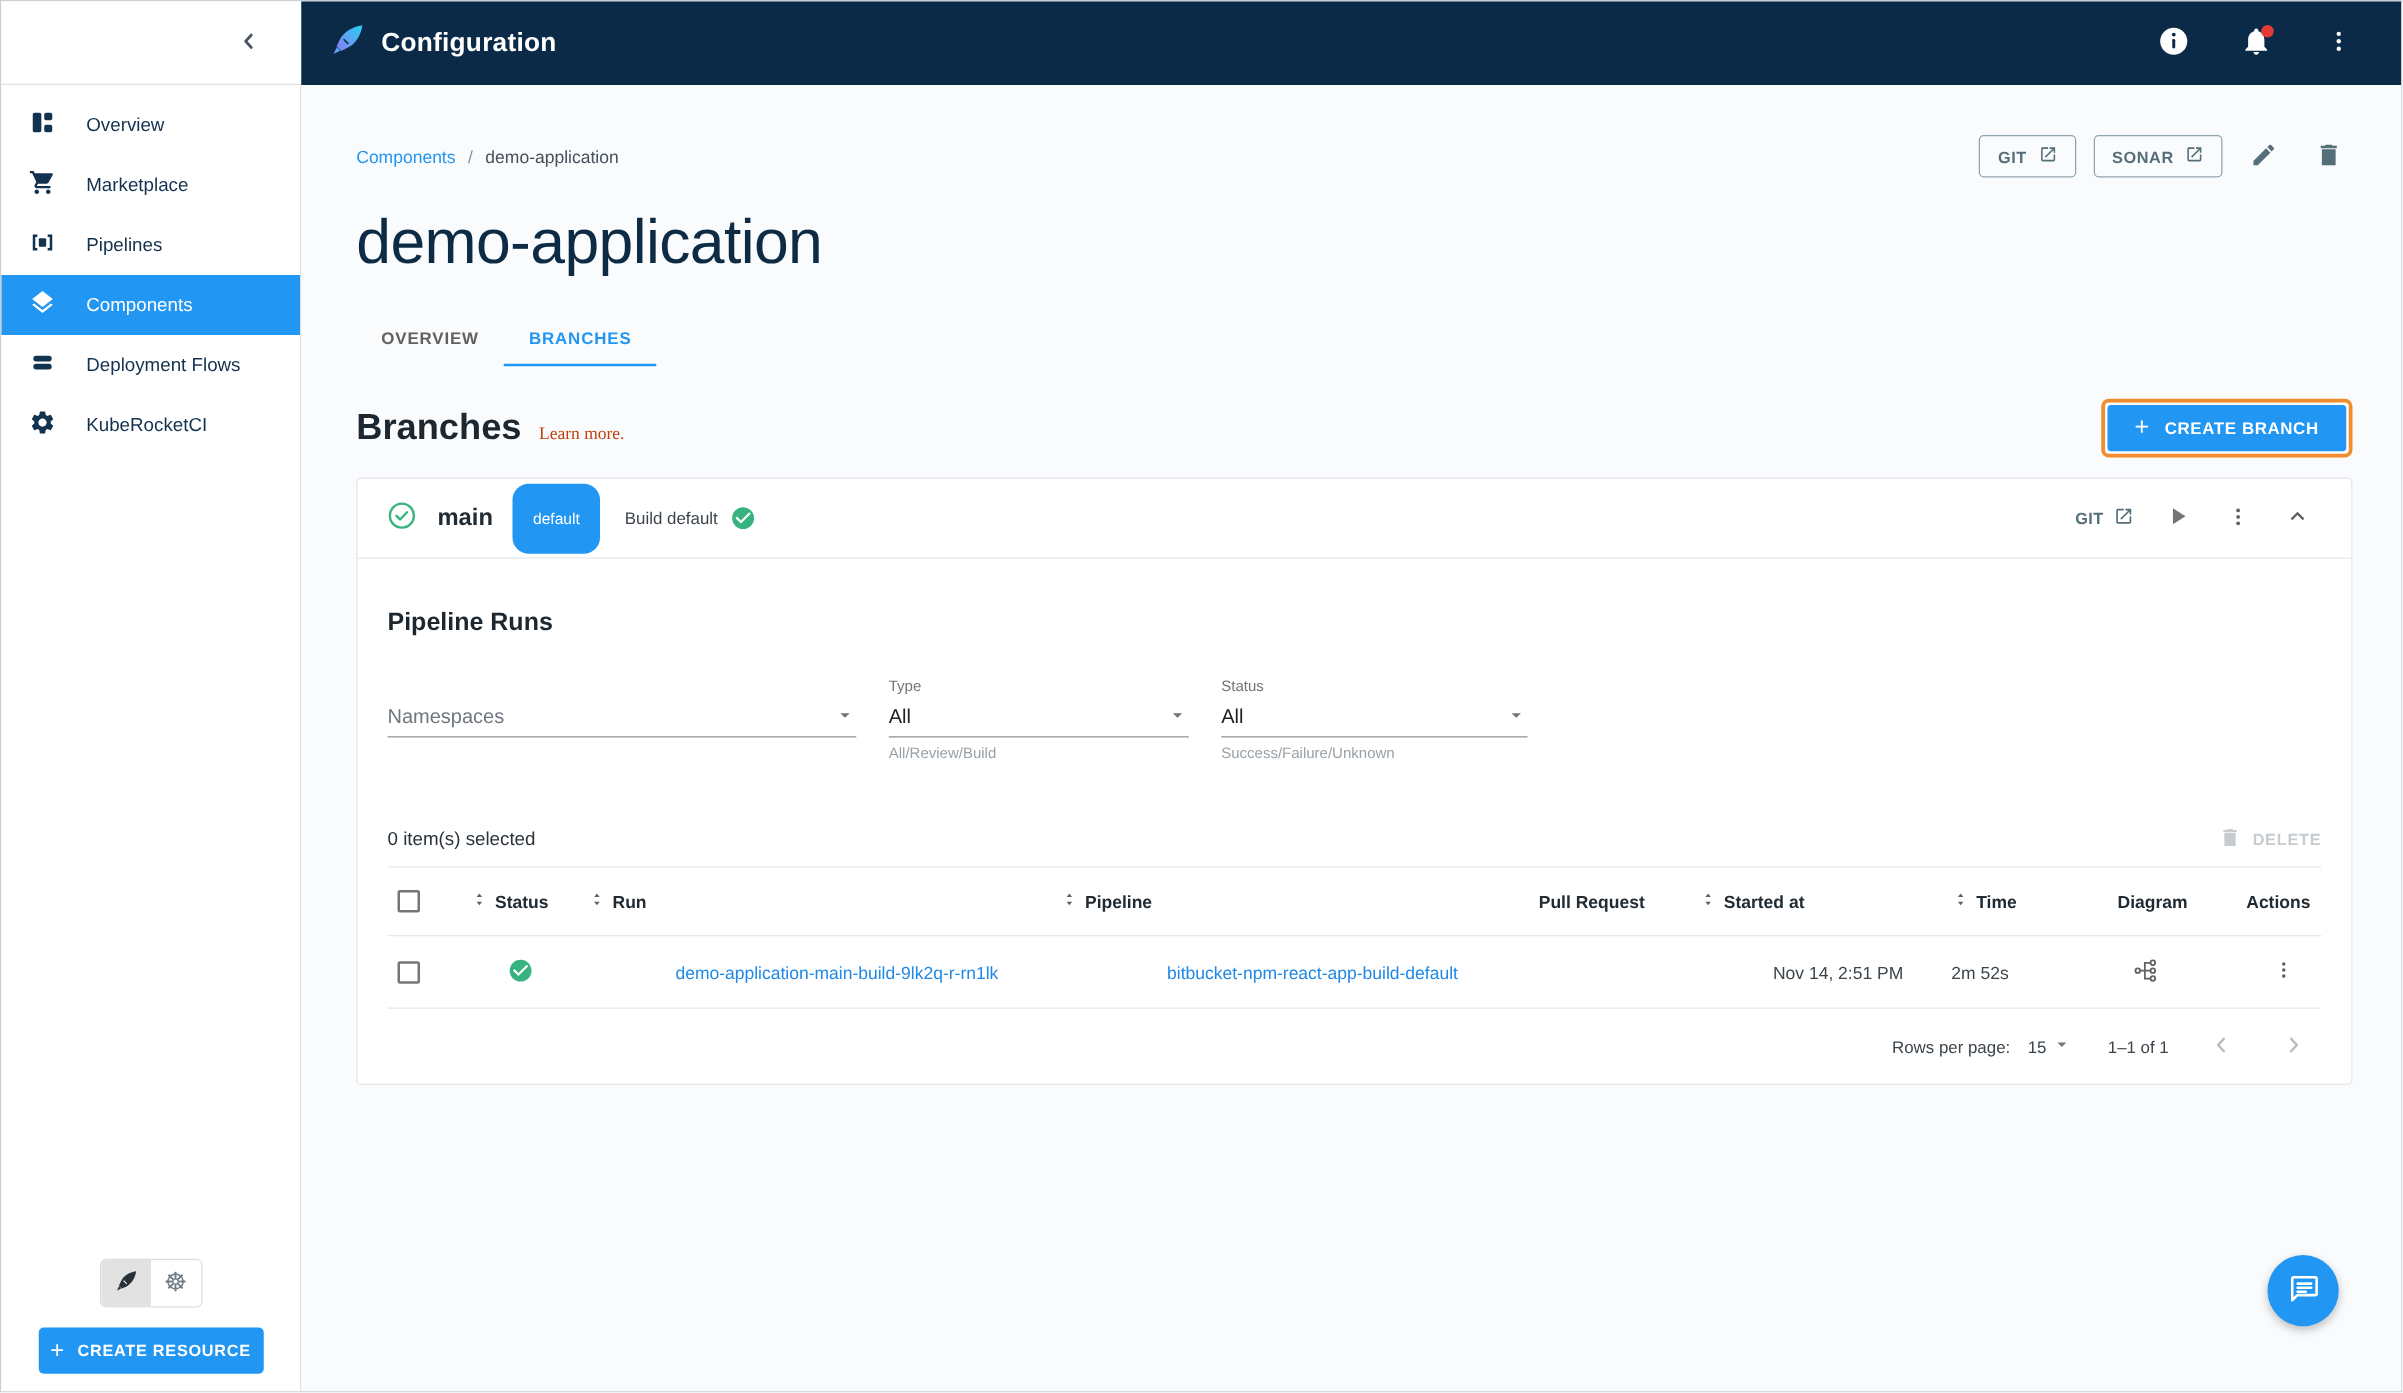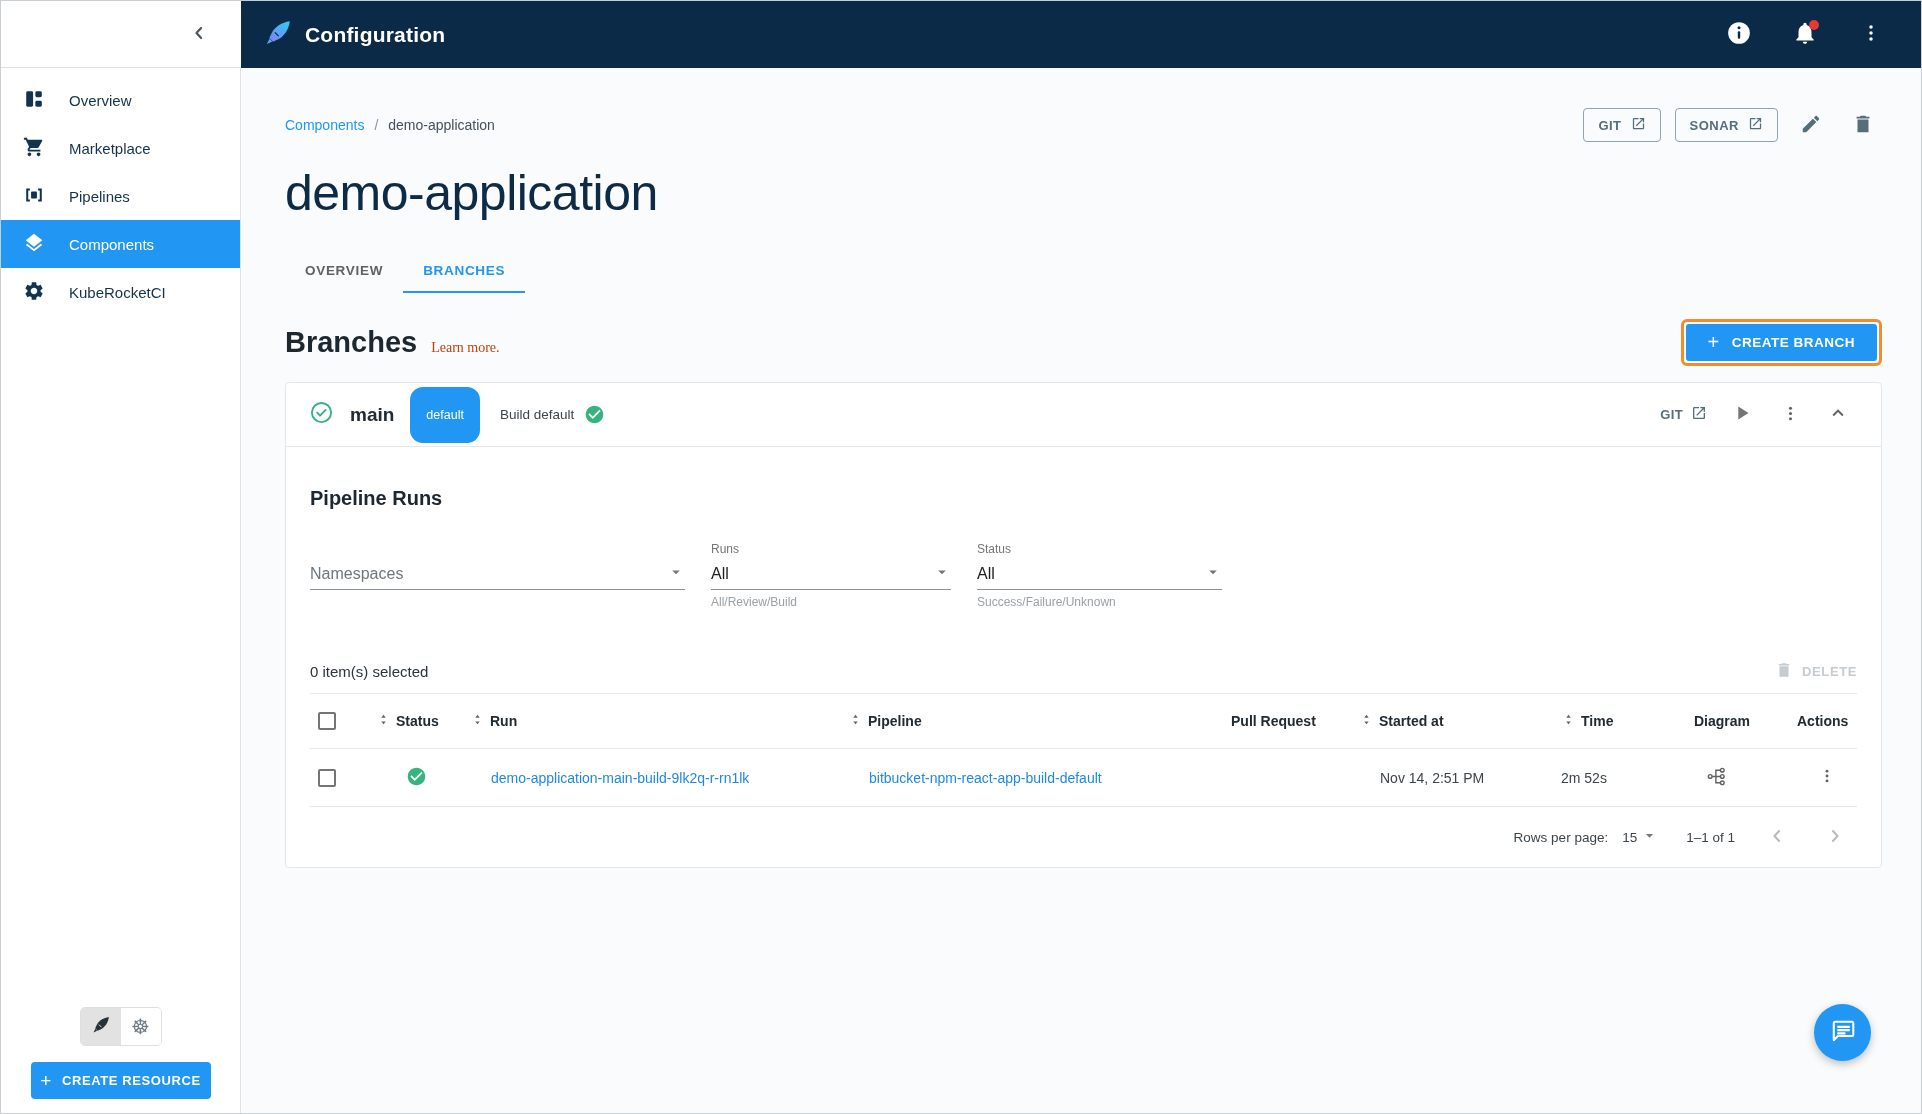--- a/index.html
+++ b/index.html
@@ -101,21 +101,21 @@
   .selection-text { font-size:15px; color:#2b333b; }
   .delete-btn { display:flex; align-items:center; gap:9px; border:none; background:transparent;
     color:#c6cbd0; font-size:13px; font-weight:700; letter-spacing:.6px; cursor:pointer; font-family:inherit; }
 
   .divider { height:1px; background:#e6e8eb; }
   .tbl-row { display:grid; grid-template-columns:66px 94px 378px 383px 128px 202px 133px 103px 1fr; align-items:center; }
   .tbl-head { height:54px; font-size:14px; font-weight:700; color:#212b33; }
   .th { display:flex; align-items:center; gap:5px; }
   .tbl-data { height:57px; font-size:14px; color:#3c444c; }
   .cb { width:18px; height:18px; border:2px solid #757575; border-radius:2px; background:#fff; cursor:pointer; margin-left:8px; }
-  .cell-pad { padding-left:21px; }
+  .cell-pad { padding-left:21px;text-align:center; }
   .status-cell { padding-left:30px; display:flex; align-items:center; }
   .run-link, .pipeline-link { color:#1e88e5; cursor:pointer; text-decoration:none; }
   .diagram-cell { padding-left:6px; } .actions-cell { display:flex; justify-content:center; }
 
   .pagination { height:60px; display:flex; align-items:center; justify-content:flex-end; gap:28px; padding-right:8px;
     font-size:13.5px; color:#3c444c; }
   .rpp { display:flex; align-items:center; gap:4px; cursor:pointer; }
   .page-chevrons { display:flex; align-items:center; gap:30px; }
 
   .fab { position:absolute; right:50px; bottom:52px; width:57px; height:57px; border-radius:50%;
@@ -213,20 +213,29 @@
         </span>
         <span>Pipelines</span>
       </div>
       <div class="nav-item active">
         <span>
           <svg width="22" height="22" viewBox="0 0 24 24" fill="#fff">
               <path d="M11.99 18.54l-7.37-5.73L3 14.07l9 7 9-7-1.63-1.27-7.38 5.74zM12 16l7.36-5.73L21 9l-9-7-9 7 1.63 1.27L12 16z"></path>
             </svg>
         </span>
         <span>Components</span>
+      </div>
+      <div class="nav-item">
+        <span>
+          <svg width="22" height="22" viewBox="0 0 24 24" fill="#12334f">
+              <rect x="4" y="6.2" width="16" height="5" rx="2.4"></rect>
+              <rect x="4" y="13" width="16" height="5" rx="2.4"></rect>
+            </svg>
+        </span>
+        <span>Deployment Flows</span>
       </div>
       <div class="nav-item">
         <span>
           <svg width="22" height="22" viewBox="0 0 24 24" fill="#12334f">
               <path d="M19.14 12.94c.04-.3.06-.61.06-.94 0-.32-.02-.64-.07-.94l2.03-1.58c.18-.14.23-.41.12-.61l-1.92-3.32c-.12-.22-.37-.29-.59-.22l-2.39.96c-.5-.38-1.03-.7-1.62-.94l-.36-2.54c-.04-.24-.24-.41-.48-.41h-3.84c-.24 0-.43.17-.47.41l-.36 2.54c-.59.24-1.13.57-1.62.94l-2.39-.96c-.22-.08-.47 0-.59.22L2.74 8.87c-.12.21-.08.47.12.61l2.03 1.58c-.05.3-.09.63-.09.94s.02.64.07.94l-2.03 1.58c-.18.14-.23.41-.12.61l1.92 3.32c.12.22.37.29.59.22l2.39-.96c.5.38 1.03.7 1.62.94l.36 2.54c.05.24.24.41.48.41h3.84c.24 0 .44-.17.47-.41l.36-2.54c.59-.24 1.13-.56 1.62-.94l2.39.96c.22.08.47 0 .59-.22l1.92-3.32c.12-.22.07-.47-.12-.61l-2.01-1.58zM12 15.6c-1.98 0-3.6-1.62-3.6-3.6s1.62-3.6 3.6-3.6 3.6 1.62 3.6 3.6-1.62 3.6-3.6 3.6z"></path>
             </svg>
         </span>
         <span>KubeRocketCI</span>
       </div>
     </div>
@@ -374,21 +383,21 @@
               <span class="filter-value placeholder">Namespaces</span>
               <span>
                 <svg width="18" height="18" viewBox="0 0 24 24" fill="#757575">
                     <path d="M7 10l5 5 5-5z"></path>
                   </svg>
               </span>
             </div>
             <div class="filter-helper"></div>
           </div>
           <div class="filter w-type">
-            <div class="filter-label">Runs</div>
+            <div class="filter-label">Type</div>
             <div class="filter-value-row">
               <span class="filter-value">All</span>
               <span>
                 <svg width="18" height="18" viewBox="0 0 24 24" fill="#757575">
                     <path d="M7 10l5 5 5-5z"></path>
                   </svg>
               </span>
             </div>
             <div class="filter-helper">All/Review/Build</div>
           </div>

